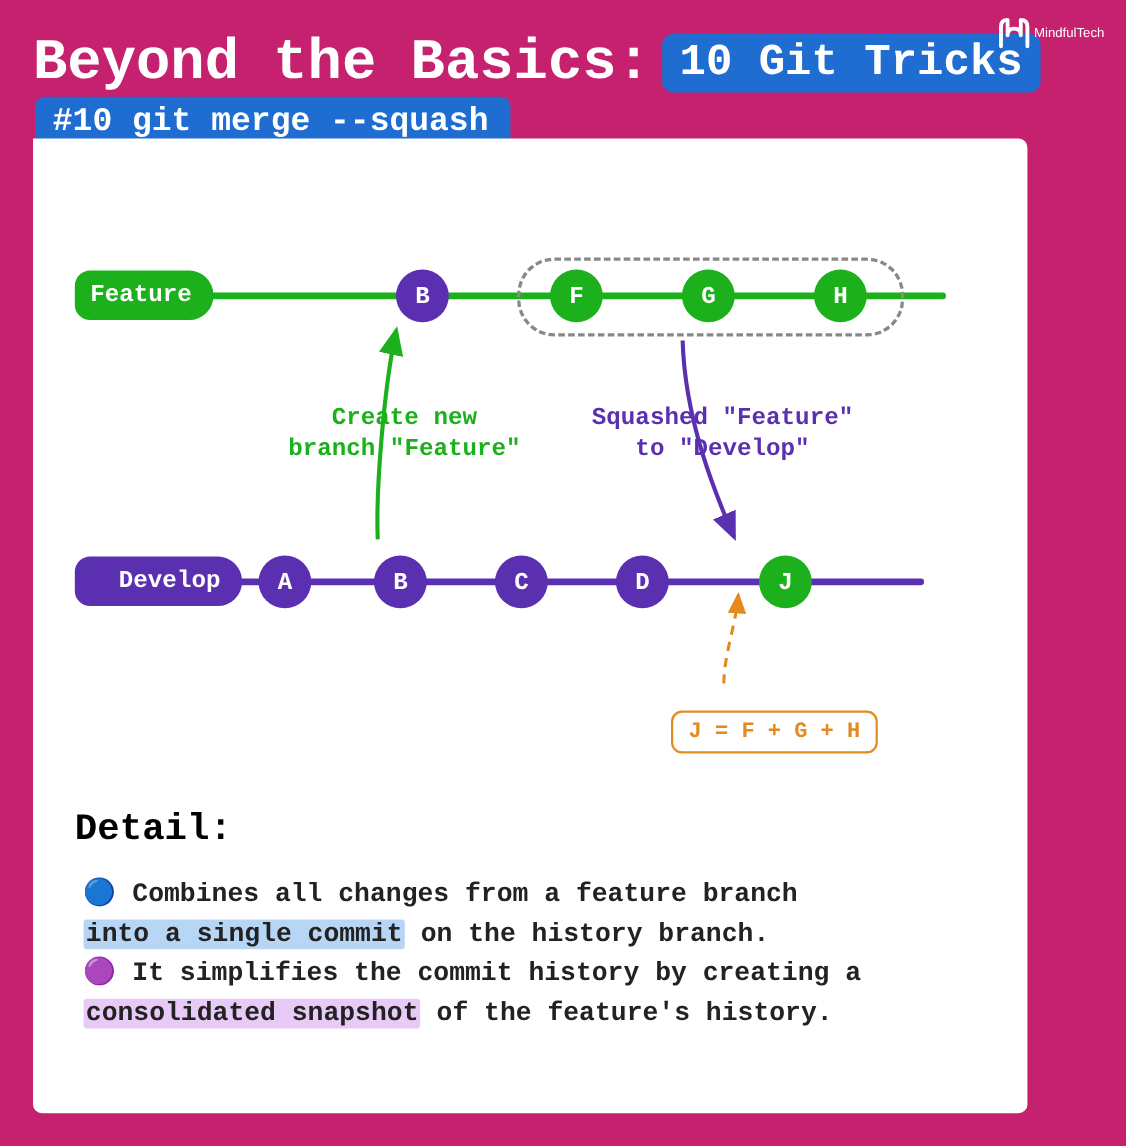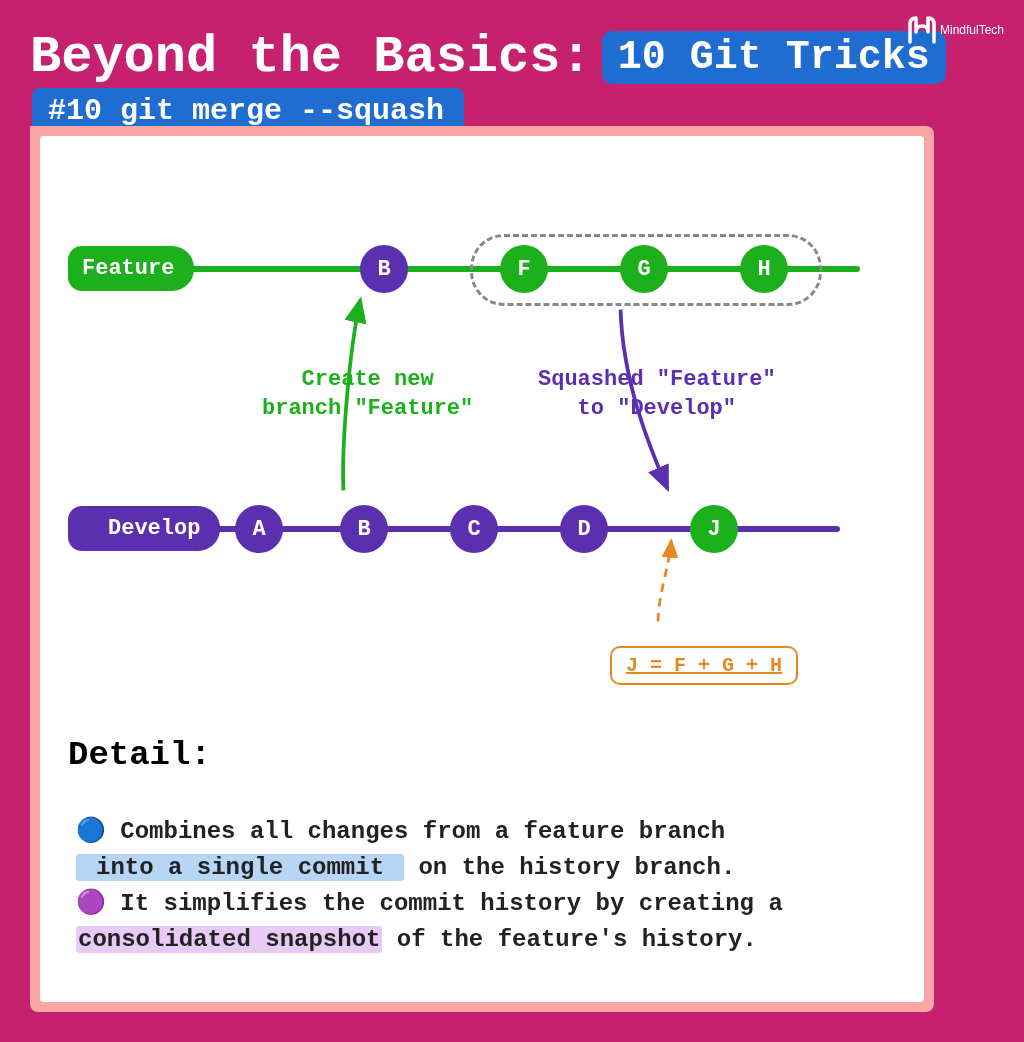--- a/index.html
+++ b/index.html
@@ -44,21 +44,21 @@
     display: flex;
     align-items: center;
     gap: 2px;
   }
   .outer-frame {
     position: absolute;
     top: 126px;
     left: 30px;
     width: 904px;
     height: 886px;
-    background: #fca5a5;
+    background: #ffffff;
     border-radius: 0 8px 8px 8px;
   }
   .tab {
     position: absolute;
     top: 88px;
     left: 12px;
     background: #1f6dd0;
     color: #fff;
     font-size: 30px;
     font-weight: bold;
@@ -123,51 +123,50 @@
   }
   .equation {
     position:absolute;
     border: 2.5px solid #e58a1f;
     color:#e58a1f;
     font-weight:bold;
     font-family:'Courier New',monospace;
     font-size:20px;
     padding:6px 14px;
     border-radius:10px;
-    text-decoration:underline;
   }
   
   svg.arrows {
     position:absolute;
     top:0; left:0;
     width:100%; height:100%;
     pointer-events:none;
   }
   
   .detail {
     position:absolute;
     left: 28px;
     top: 600px;
     right: 28px;
     font-family:'Courier New',monospace;
   }
   .detail-heading {
     font-size: 34px;
     font-weight: bold;
     color:#000;
-    margin-bottom: 40px;
+    margin-bottom: 22px;
   }
   .detail-body {
     font-size: 24px;
     line-height: 1.5;
     color:#222;
     padding-left:8px;
     font-weight:bold;
   }
-  .hl-blue { background:#b7d6f5; border-radius:3px; padding:0 20px;margin-top:12px;}
+  .hl-blue { background:#b7d6f5; border-radius:3px; padding:0 2px;margin-top:12px;}
   .hl-purple { background:#e8caf7; border-radius:3px; padding:0 2px;margin-top:40px;}
 </style>
 </head>
 <body>
 
 <div class="title-area">
   <span class="title-prefix">Beyond the Basics:</span>
   <span class="title-badge">10 Git Tricks</span>
 </div>
 

